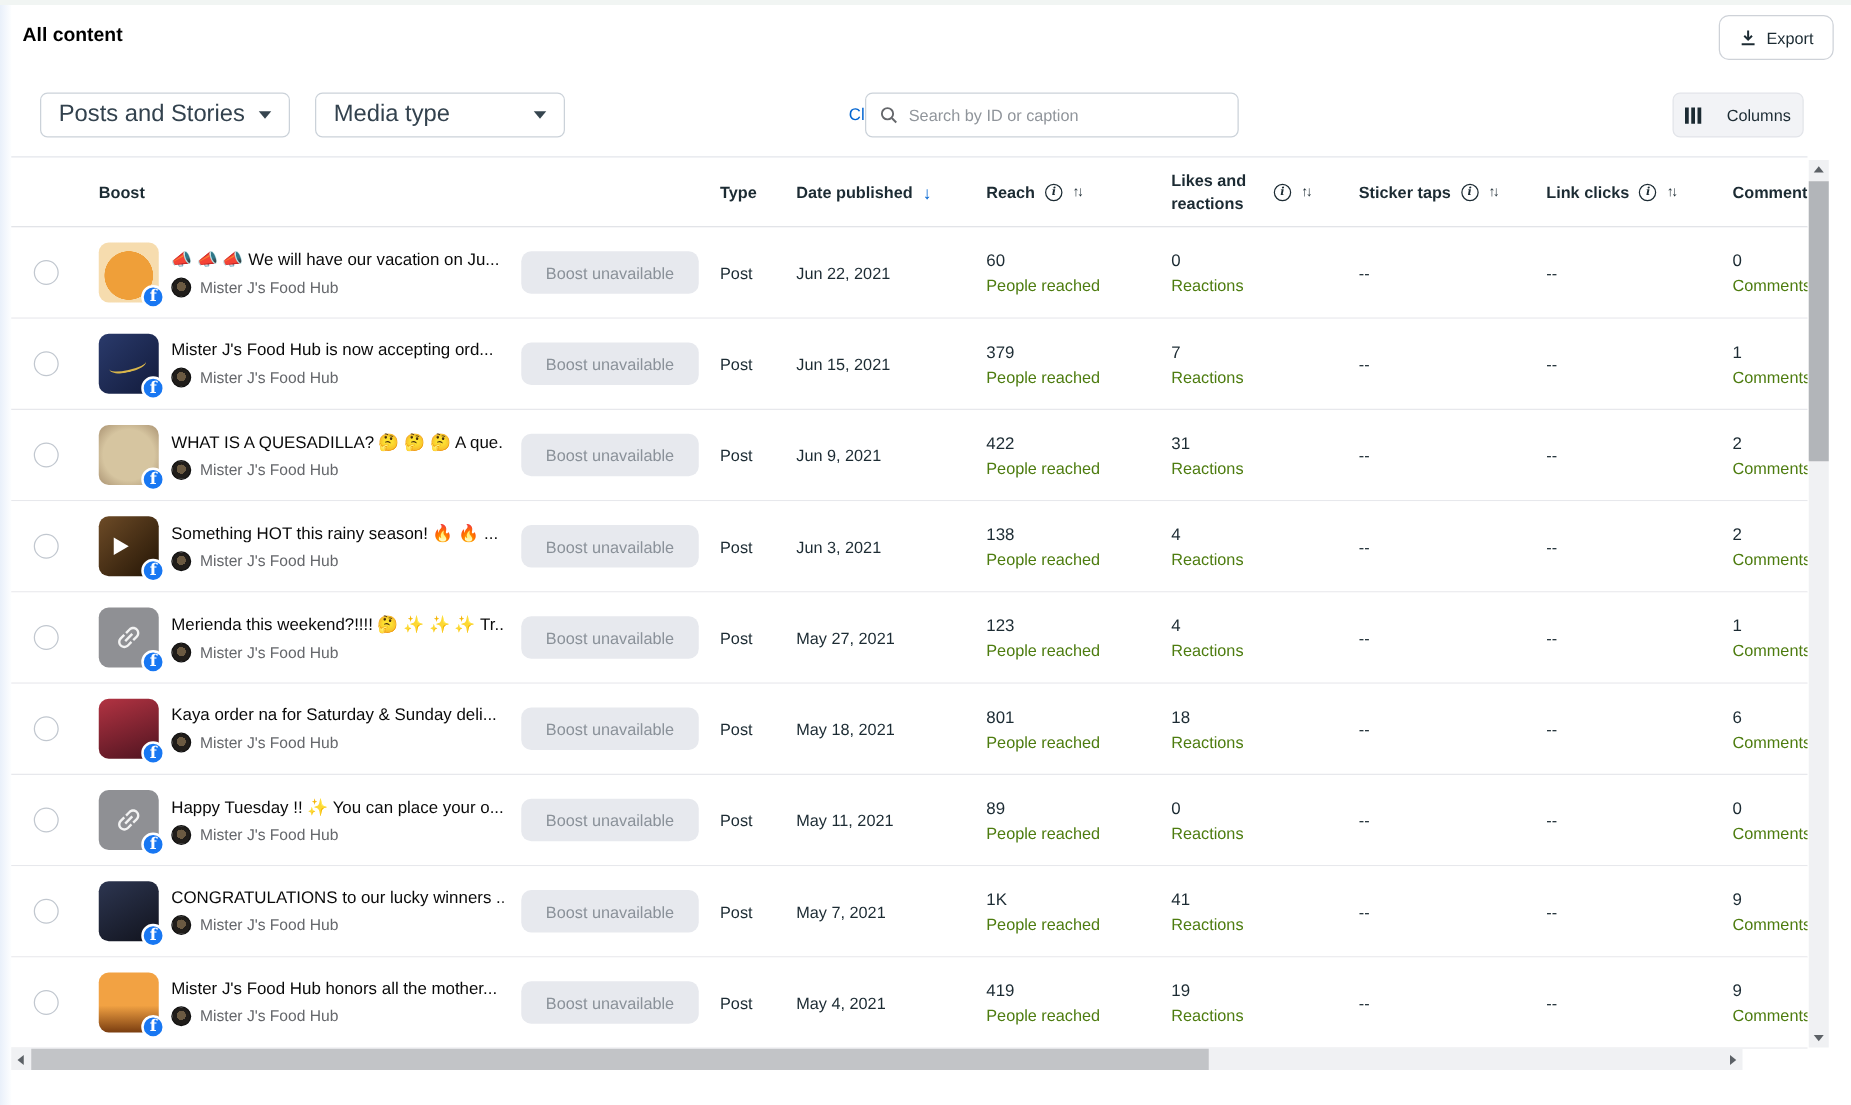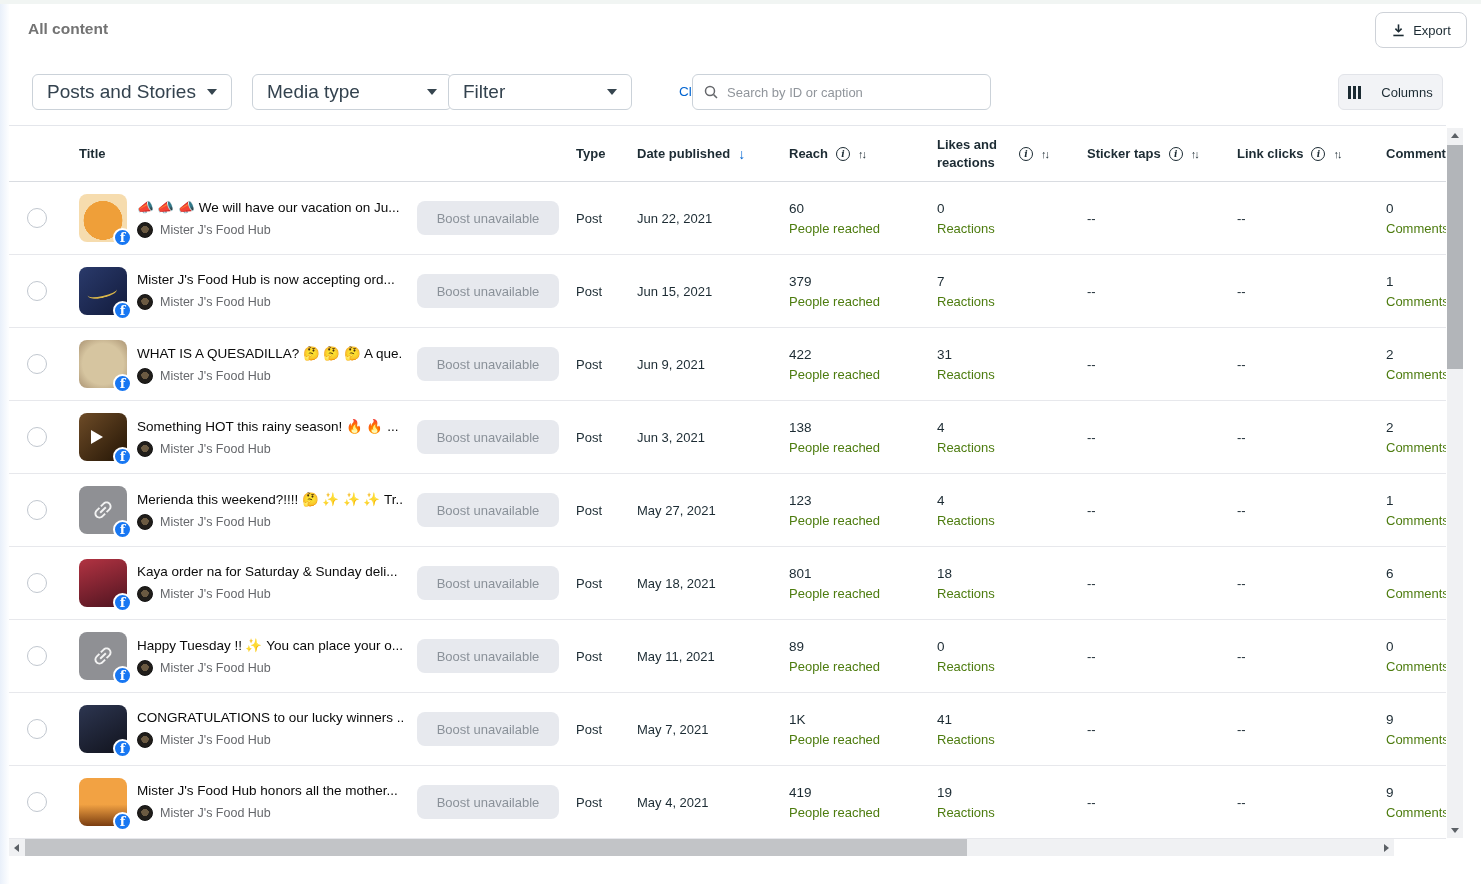--- a/index.html
+++ b/index.html
@@ -4,21 +4,21 @@
 <style>
   * { margin:0; padding:0; box-sizing:border-box; }
   html,body { width:1481px; height:884px; background:#fff; overflow:hidden;
     font-family:"Liberation Sans","DejaVu Sans",sans-serif; color:#1c2b33; }
   .app { position:relative; width:1481px; height:884px; background:#fff; }
   .edge-left { position:absolute; left:0; top:0; width:9px; height:100%;
     background:linear-gradient(to right,#e9f0fa,#fdfeff); pointer-events:none; z-index:50; }
   .edge-top { position:absolute; left:0; top:0; width:100%; height:4px; background:#f1f5f3; pointer-events:none; z-index:50; }
 
   
-  .page-title { position:absolute; left:18px; top:20px; font-size:15.5px; font-weight:bold; color:#737373;margin-left:10px; }
+  .page-title { position:absolute; left:18px; top:20px; font-size:15.5px; font-weight:bold; color:#000000; }
   .export-btn { position:absolute; left:1375px; top:12px; width:92px; height:36px;
     background:#fff; border:1px solid #ced2d8; border-radius:8px; display:flex; align-items:center;
     justify-content:center; gap:7px; font-size:13px; color:#1c2b33; cursor:pointer; }
 
   
   .dropdown { position:absolute; top:74px; height:36px; border:1px solid #cbd2d9; border-radius:6px;
     background:#fff; display:flex; align-items:center; justify-content:space-between;
     padding:0 14px; font-size:19px; color:#33424e; cursor:pointer; }
   .dd1 { left:32px; width:200px; }
   .dd2 { left:252px; width:200px; }
@@ -122,45 +122,41 @@
   </button>
 
   <div class="dropdown dd1">
     <span>Posts and Stories</span>
     <span class="caret"></span>
   </div>
   <div class="dropdown dd2">
     <span>Media type</span>
     <span class="caret"></span>
   </div>
-  <div class="dropdown dd3">
-    <span>Filter</span>
-    <span class="caret"></span>
-  </div>
   <a class="clear-link">Clear</a>
   <div class="searchbox">
     <svg width="16" height="16" viewBox="0 0 16 16" fill="none" stroke="#65676b" stroke-width="1.5">
         <circle cx="7" cy="7" r="4.5"></circle>
         <path d="M10.6 10.6 14 14"></path>
       </svg>
     <input type="text" placeholder="Search by ID or caption" style="">
   </div>
   <button class="columns-btn">
     <span class="col-ico">
         <i></i>
         <i></i>
         <i></i>
       </span>
     <span>Columns</span>
   </button>
 
   <div class="table">
     <div class="grid thead">
       <div></div>
-      <div class="th th-title">Title</div>
+      <div class="th th-title">Boost</div>
       <div class="th">Type</div>
       <div class="th">
         <span>Date published</span>
         <span class="sort-active">↓</span>
       </div>
       <div class="th">
         <span>Reach</span>
         <span class="info-ico">i</span>
         <span class="sort-ico">↑↓</span>
       </div>

